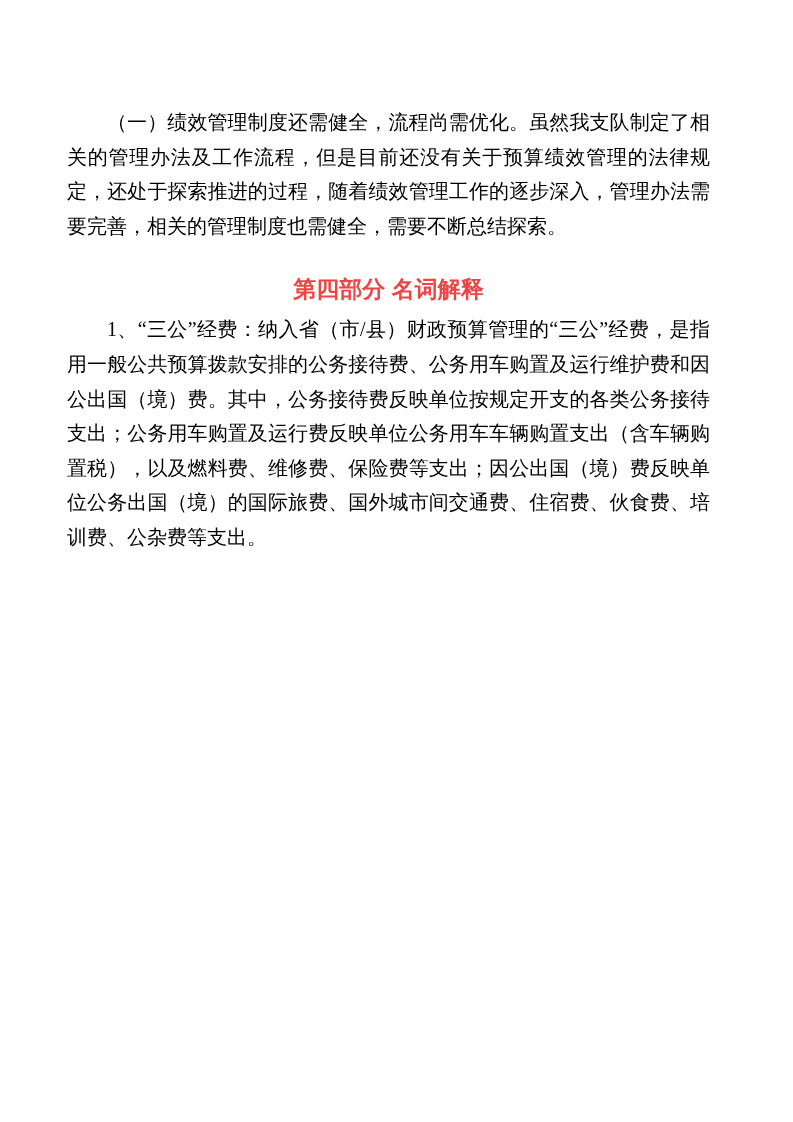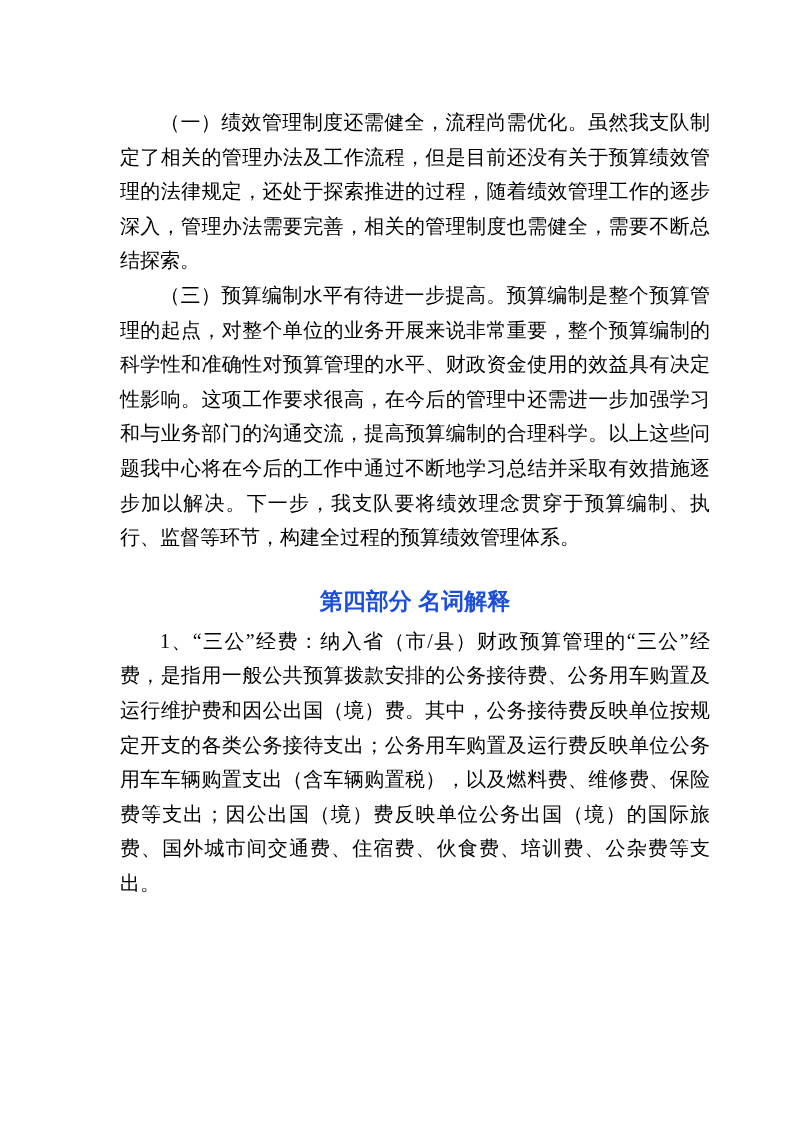--- a/index.html
+++ b/index.html
@@ -7,21 +7,21 @@
     padding: 0;
     background: #ffffff;
   }
   .page {
     position: relative;
     width: 793px;
     height: 1122px;
     margin: 0 auto;
     background: #ffffff;
     box-sizing: border-box;
-    padding: 105px 83px 0 120px;
+    padding: 105px 83px 0 67px;
     overflow: hidden;
     color: #000000;
   }
   .body-para {
     font-family: "Liberation Serif", "DejaVu Serif", serif;
     font-size: 20px;
     line-height: 34.6px;
     text-align: justify;
     text-justify: inter-ideograph;
     text-indent: 2em;
@@ -29,30 +29,29 @@
     color: #000000;
     word-break: break-all;
   }
   .section-heading {
     font-family: "Liberation Sans", "DejaVu Sans", sans-serif;
     font-size: 23px;
     line-height: 37px;
     font-weight: bold;
     text-align: center;
     margin: 28px 0 4px 0;
-    color: #1d4ed8;
+    color: #ef4444;
   }
 </style>
 </head>
 <body>
 
 <div class="page">
 
   <p class="body-para">（一）绩效管理制度还需健全，流程尚需优化。虽然我支队制定了相关的管理办法及工作流程，但是目前还没有关于预算绩效管理的法律规定，还处于探索推进的过程，随着绩效管理工作的逐步深入，管理办法需要完善，相关的管理制度也需健全，需要不断总结探索。</p>
 
 
-  <p class="body-para">（三）预算编制水平有待进一步提高。预算编制是整个预算管理的起点，对整个单位的业务开展来说非常重要，整个预算编制的科学性和准确性对预算管理的水平、财政资金使用的效益具有决定性影响。这项工作要求很高，在今后的管理中还需进一步加强学习和与业务部门的沟通交流，提高预算编制的合理科学。以上这些问题我中心将在今后的工作中通过不断地学习总结并采取有效措施逐步加以解决。下一步，我支队要将绩效理念贯穿于预算编制、执行、监督等环节，构建全过程的预算绩效管理体系。</p>
 
   <h2 class="section-heading">第四部分 名词解释</h2>
 
   <p class="body-para">1、“三公”经费：纳入省（市/县）财政预算管理的“三公”经费，是指用一般公共预算拨款安排的公务接待费、公务用车购置及运行维护费和因公出国（境）费。其中，公务接待费反映单位按规定开支的各类公务接待支出；公务用车购置及运行费反映单位公务用车车辆购置支出（含车辆购置税），以及燃料费、维修费、保险费等支出；因公出国（境）费反映单位公务出国（境）的国际旅费、国外城市间交通费、住宿费、伙食费、培训费、公杂费等支出。</p>
 
 </div>
 
 </body></html>

